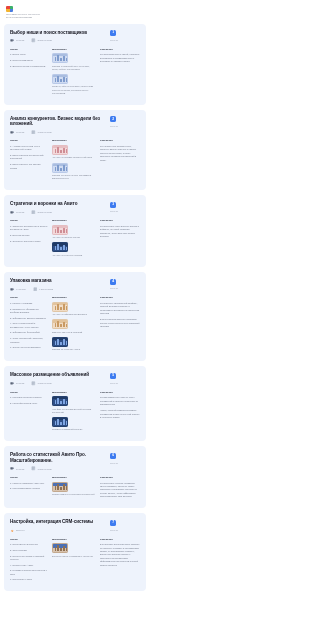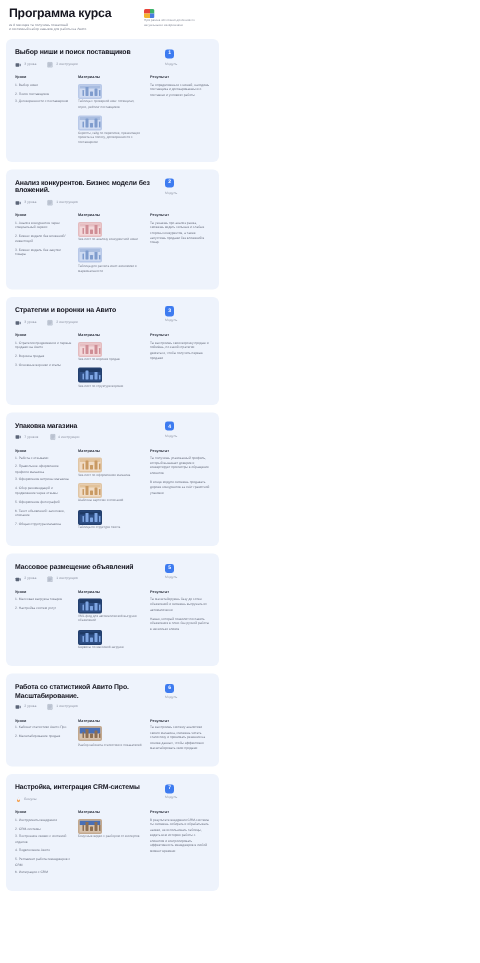--- a/index.html
+++ b/index.html
@@ -218,27 +218,20 @@
     margin-bottom: 2.6px;
     letter-spacing: 0.02px;
   }
 </style>
 </head>
 <body>
 
 <div class="page">
 
   <div class="page-head">
-    <div class="head-left">
-      <div class="page-title">Программа курса</div>
-      <div class="page-sub">
-        <span>из 8 месяцев ты получишь пошаговый</span>
-        <span>и системный набор навыков для работы на Авито</span>
-      </div>
-    </div>
     <div class="head-right">
       <div class="head-logo">
         <i class="hl1"></i>
           <i class="hl2"></i>
           <i class="hl3"></i>
           <i class="hl4"></i>
       </div>
       <div class="head-note">
         <span>Программа постоянно дополняется</span>
         <span>актуальными материалами</span>

